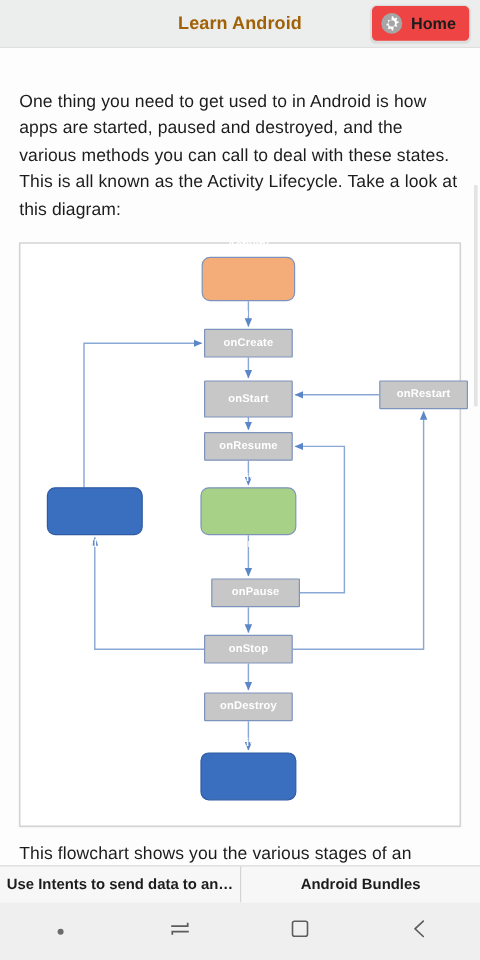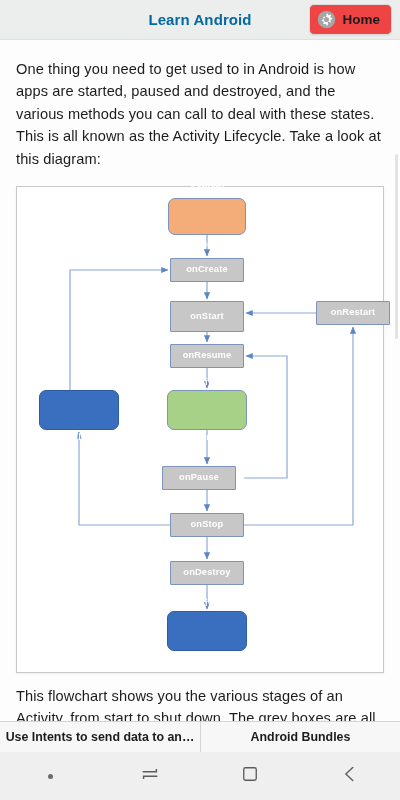--- a/index.html
+++ b/index.html
@@ -14,21 +14,21 @@
 
   
   .appbar {
     height: 40px; flex: 0 0 40px;
     background: #eceded;
     position: relative;
     display: flex; align-items: center; justify-content: center;
     border-bottom: 1px solid #e0e0e0;
   }
   .appbar-title {
-    font-size: 15px; font-weight: bold; color: #0369a1;
+    font-size: 15px; font-weight: bold; color: #a16207;
     letter-spacing: .1px;
   }
   .home-btn {
     position: absolute; right: 8px; top: 4px;
     height: 31px;
     background: #ef4444;
     border: 1px solid #dcdcdc;
     border-radius: 5px;
     display: flex; align-items: center; gap: 6px;
     padding: 0 11px 0 7px;
@@ -44,21 +44,21 @@
     position: relative;
     overflow: hidden;
     padding: 0 16px;
   }
   .para {
     font-size: 14.6px;
     line-height: 22.4px;
     color: #1c1c1c;
     letter-spacing: .1px;
   }
-  .para-top { padding-top: 18px; }
+  .para-top { padding-top: 34px; }
   .para-bottom { padding-top: 12px; }
 
   
   .diagram-card {
     margin-top: 16px;
     border: 1px solid #c9c9c9;
     background: #ffffff;
     height: 487px;
     position: relative;
     box-shadow: 0 1px 2px rgba(0,0,0,.06);
@@ -196,21 +196,21 @@
             <span>onResume</span>
           </div>
           <div class="node n-blue" style="left: 22px; top: 203px; width: 80px; height: 40px;">
             <span>App Process</span>
             <span>Killed</span>
           </div>
           <div class="node n-green" style="left: 150px; top: 203px; width: 80px; height: 40px;">
             <span>Activity</span>
             <span>Running</span>
           </div>
-          <div class="node n-grey" style="left: 145px; top: 279px; width: 74px; height: 24px;">
+          <div class="node n-grey" style="left: 159px; top: 279px; width: 74px; height: 24px;">
             <span>onPause</span>
           </div>
           <div class="node n-grey" style="left: 153px; top: 326px; width: 74px; height: 24px;">
             <span>onStop</span>
           </div>
           <div class="node n-grey" style="left: 153px; top: 374px; width: 74px; height: 24px;">
             <span>onDestroy</span>
           </div>
           <div class="node n-blue" style="left: 150px; top: 424px; width: 80px; height: 40px;">
             <span>Activity</span>

